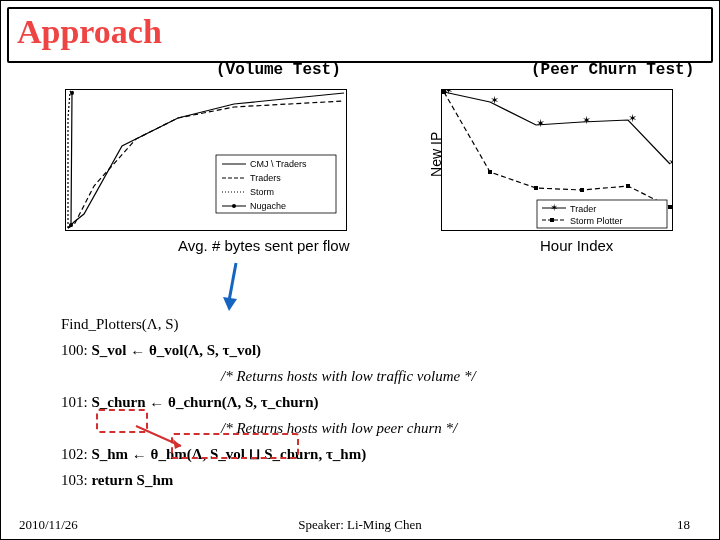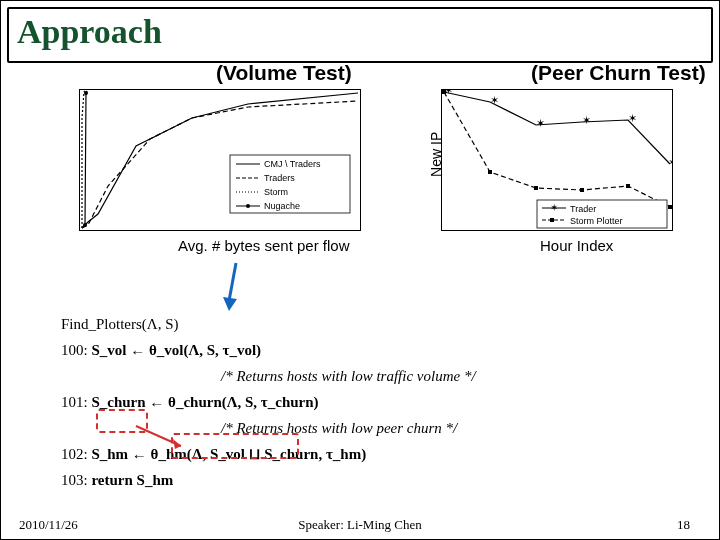--- a/index.html
+++ b/index.html
@@ -17,29 +17,29 @@
   .title-bar {
     border: 2px solid #000;
     border-radius: 2px;
     height: 52px;
     margin: 6px 6px 0 6px;
     position: relative;
   }
   .title-text {
     font-size: 34px;
     font-weight: bold;
-    color: #14532d;
+    color: #ef4444;
     position: absolute;
     left: 8px;
     top: 4px;
   }
   .subtitle {
-    font-family: Liberation Sans, sans-serif;
+    font-family: Liberation Mono, monospace;
     font-weight: bold;
-    font-size: 21px;
+    font-size: 16px;
     position: absolute;
   }
   .cdf-label {
     position: absolute;
     font-family: Arial, sans-serif;
     font-size: 15px;
     left: 82px;
     top: 78px;
     margin-top: 32px;
   }
@@ -60,21 +60,21 @@
     font-family: Arial, sans-serif;
     font-size: 15px;
     margin-left: 37px;
   }
   .chart-area {
     position: absolute;
     border: 1px solid #000;
     background: #fff;
   }
   .chart-left {
-    left: 78px;
+    left: 64px;
     top: 88px;
     width: 280px;
     height: 140px;
   }
   .chart-right {
     left: 440px;
     top: 88px;
     width: 230px;
     height: 140px;
   }

